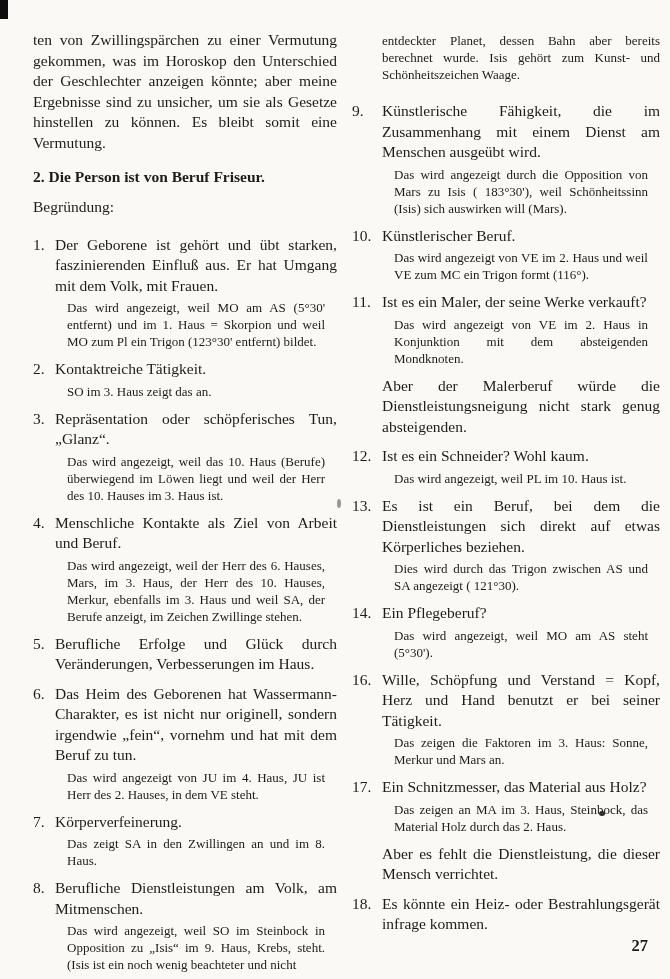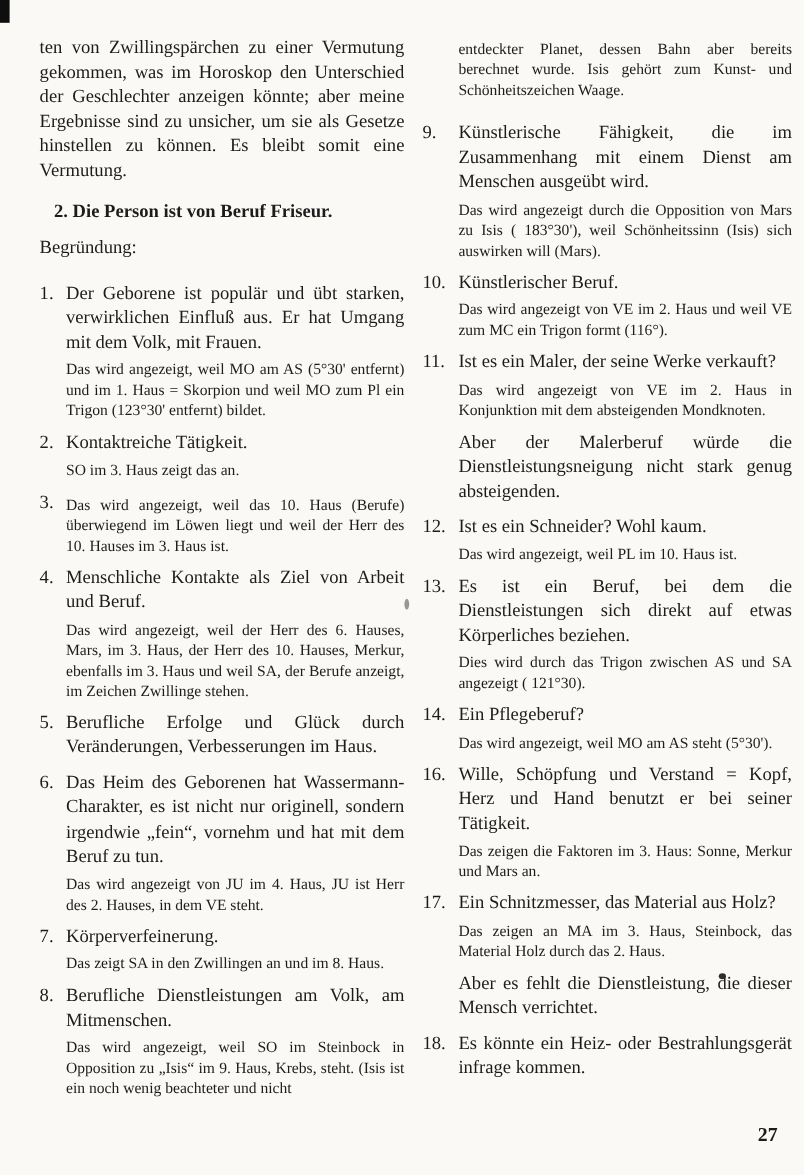--- a/index.html
+++ b/index.html
@@ -14,31 +14,31 @@
   .columns { display:flex; padding:30px 0 0 33px; gap:15px; }
   .col-left  { width:304px; flex:0 0 304px; }
   .col-right { width:308px; flex:0 0 308px; }
 
   .body-text, .title, .extra {
     font-size:15.5px; line-height:20.5px; text-align:justify;
     margin:0; hyphens:auto;
   }
   .intro { margin:0; }
   .section-heading {
-    font-size:15.5px; line-height:21px; font-weight:bold; margin:13px 12px 0;
+    font-size:15.5px; line-height:21px; font-weight:bold; margin:13px 0 0;
   }
   .begruendung { margin:10px 0 17px; text-align:left; }
 
   .item { display:flex; margin-top:9px; }
   .num { flex:0 0 22px; font-size:15.5px; line-height:20.5px; }
   .col-right .num { flex-basis:30px; }
   .item-body { flex:1 1 auto; min-width:0; }
   .note {
     font-size:13px; line-height:17px; text-align:justify;
-    margin:3px 0 0; hyphens:auto;
+    margin:3px 12px 0; hyphens:auto;
   }
   .extra { margin-top:9px; }
   .continuation { margin:2px 0 18px 30px; }
 
   .page-number {
     position:absolute; right:22px; bottom:23px;
     font-size:16.5px; font-weight:bold;text-align:center;
   }
 
   
@@ -57,36 +57,37 @@
 <div class="columns">
 
   <div class="col col-left">
     <p class="body-text intro">ten von Zwillingspärchen zu einer Vermutung gekommen, was im Horoskop den Unterschied der Geschlechter anzeigen könnte; aber meine Ergebnisse sind zu unsicher, um sie als Gesetze hinstellen zu können. Es bleibt somit eine Vermutung.</p>
     <h2 class="section-heading">2. Die Person ist von Beruf Friseur.</h2>
     <p class="body-text begruendung">Begründung:</p>
 
     <div class="item">
       <span class="num">1.</span>
       <div class="item-body">
-        <div class="title">Der Geborene ist populär und übt starken, verwirklichen Einfluß aus. Er hat Umgang mit dem Volk, mit Frauen.</div>
+        <div class="title">Der Geborene ist gehört und übt starken, faszinierenden Einfluß aus. Er hat Umgang mit dem Volk, mit Frauen.</div>
         <div class="note">Das wird angezeigt, weil MO am AS (5°30' entfernt) und im 1. Haus = Skorpion und weil MO zum Pl ein Trigon (123°30' entfernt) bildet.</div>
       </div>
     </div>
 
     <div class="item">
       <span class="num">2.</span>
       <div class="item-body">
         <div class="title">Kontaktreiche Tätigkeit.</div>
         <div class="note">SO im 3. Haus zeigt das an.</div>
       </div>
     </div>
 
     <div class="item">
       <span class="num">3.</span>
       <div class="item-body">
+        <div class="title">Repräsentation oder schöpferisches Tun, „Glanz“.</div>
         <div class="note">Das wird angezeigt, weil das 10. Haus (Berufe) überwiegend im Löwen liegt und weil der Herr des 10. Hauses im 3. Haus ist.</div>
       </div>
     </div>
 
     <div class="item">
       <span class="num">4.</span>
       <div class="item-body">
         <div class="title">Menschliche Kontakte als Ziel von Arbeit und Beruf.</div>
         <div class="note">Das wird angezeigt, weil der Herr des 6. Hauses, Mars, im 3. Haus, der Herr des 10. Hauses, Merkur, ebenfalls im 3. Haus und weil SA, der Berufe anzeigt, im Zeichen Zwillinge stehen.</div>
       </div>

